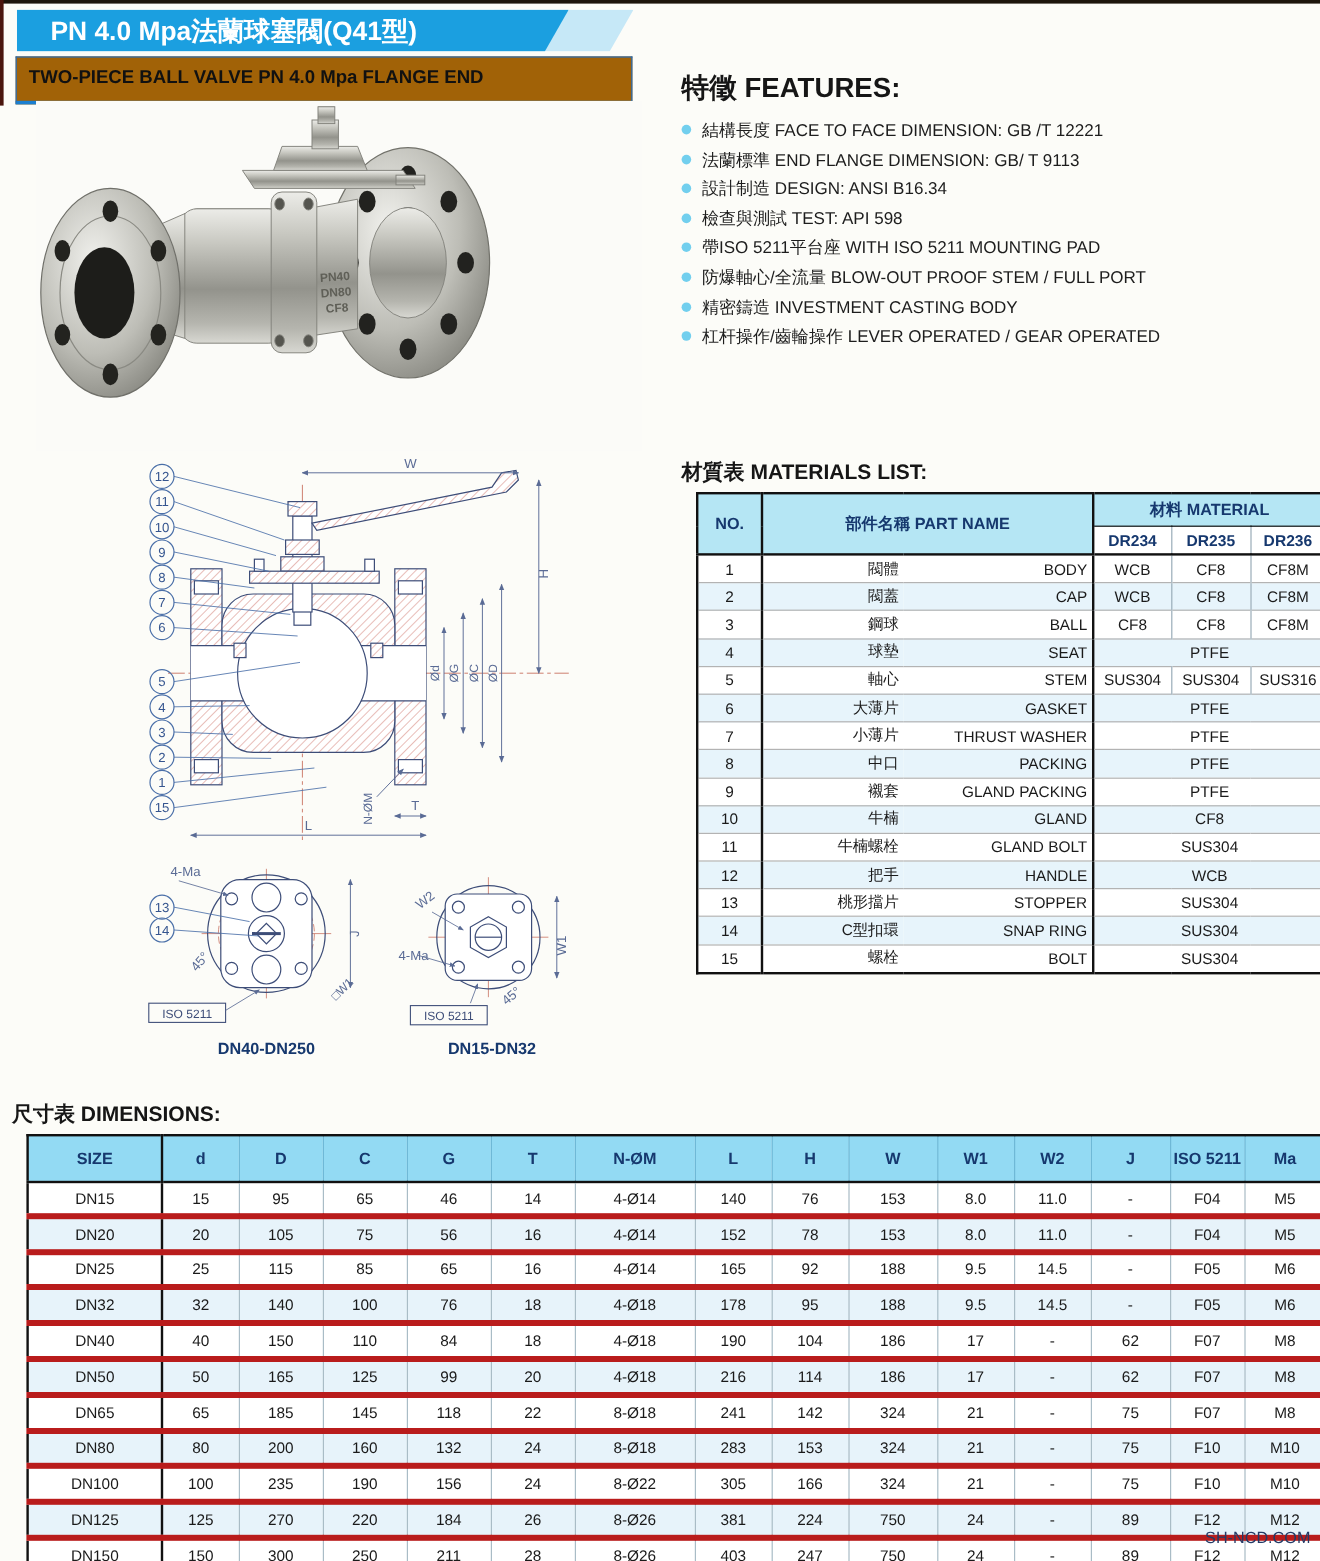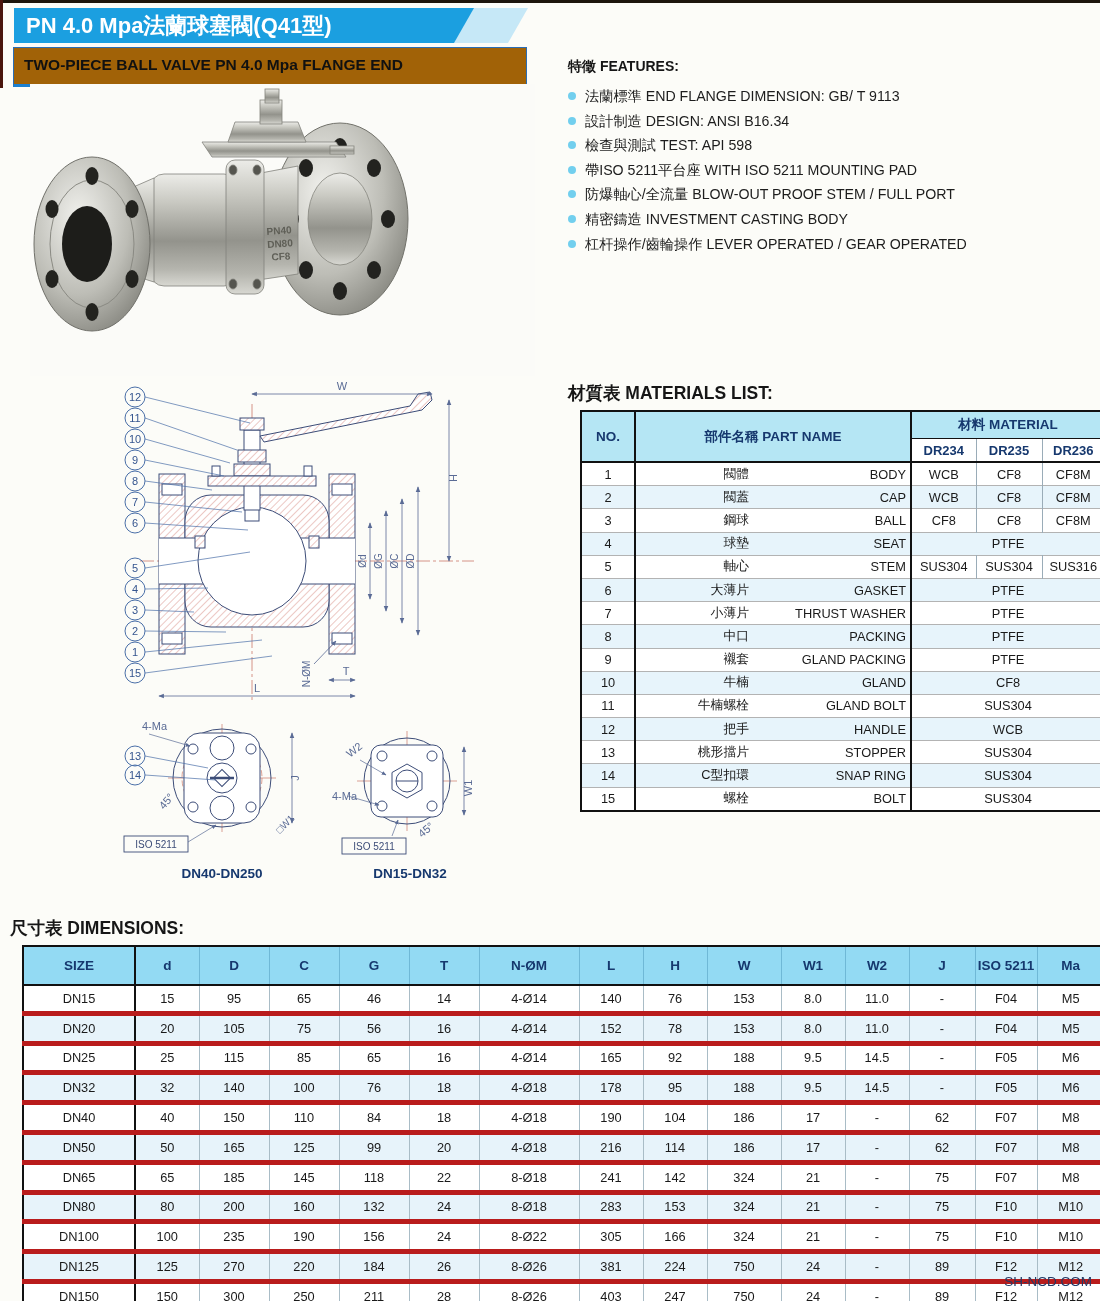--- a/index.html
+++ b/index.html
@@ -6,28 +6,28 @@
   .page{position:relative;width:1100px;height:1301px;background:#fcfcf8;
     font-family:"Liberation Sans",sans-serif;color:#1b1b1b;overflow:hidden;}
   .scan-top{position:absolute;left:0;top:0;width:1100px;height:3px;background:#1d150c;}
   .scan-left{position:absolute;left:0;top:0;width:3px;height:88px;background:#4a150d;}
 
   
   .banner-accent{position:absolute;left:392px;top:8px;width:136px;height:35px;background:#c6e8f7;
     clip-path:polygon(20px 0,100% 0,calc(100% - 20px) 100%,0 100%);}
   .banner{position:absolute;left:14px;top:8px;width:460px;height:35px;background:#1b9fe0;
     clip-path:polygon(0 0,100% 0,calc(100% - 20px) 100%,0 100%);}
-  .banner-title{color:#fff;font-size:22px;font-weight:bold;line-height:35px;padding-left:12px;white-space:nowrap;}
+  .banner-title{color:#fff;font-size:22px;font-weight:bold;line-height:35px;padding-left:28px;white-space:nowrap;}
   .subtitle-box{position:absolute;left:13px;top:47px;width:512px;height:36px;background:#a16207;
     border:1.5px solid #2a6db5;border-bottom:3.5px solid #1b7fd0;}
   .subtitle{font-size:15.5px;font-weight:bold;color:#111;line-height:33px;padding-left:10px;white-space:nowrap;}
 
   
   .features{position:absolute;left:568px;top:58px;width:528px;}
-  .features h2{font-size:14px;font-weight:600;margin:0 0 8px 0;color:#161616;}
+  .features h2{font-size:23px;font-weight:600;margin:0 0 8px 0;color:#161616;}
   .features ul{list-style:none;margin:0;padding:0;}
   .features li{font-size:14.2px;line-height:24.6px;color:#1d1d1d;white-space:nowrap;}
   .dot{display:inline-block;width:8px;height:8px;border-radius:50%;background:#72cfee;margin-right:9px;vertical-align:1px;}
 
   
   .materials{position:absolute;left:568px;top:381px;width:526px;}
   .materials h2, .dims h2{font-size:17.5px;font-weight:600;margin:0 0 5px 0;color:#161616;}
   table{border-collapse:collapse;background:#fff;margin-left:12px;}
   .mat-table{width:526px;border:2.5px solid #111;table-layout:fixed;}
   .mat-table th{color:#16386e;font-weight:bold;}
@@ -136,20 +136,21 @@
       <text x="250" y="150">PN40</text>
       <text x="250" y="163">DN80</text>
       <text x="250" y="176">CF8</text>
     </g>
   </svg>
 
   <div class="features">
     <h2>特徵 FEATURES:</h2>
     <ul>
 
+        <li><span class="dot"></span><span>結構長度  FACE TO FACE DIMENSION: GB /T 12221</span></li>
 
         <li><span class="dot"></span><span>法蘭標準  END FLANGE DIMENSION: GB/ T 9113</span></li>
 
         <li><span class="dot"></span><span>設計制造  DESIGN: ANSI B16.34</span></li>
 
         <li><span class="dot"></span><span>檢查與測試  TEST: API 598</span></li>
 
         <li><span class="dot"></span><span>帶ISO 5211平台座  WITH ISO 5211 MOUNTING PAD</span></li>
 
         <li><span class="dot"></span><span>防爆軸心/全流量  BLOW-OUT PROOF STEM / FULL PORT</span></li>

